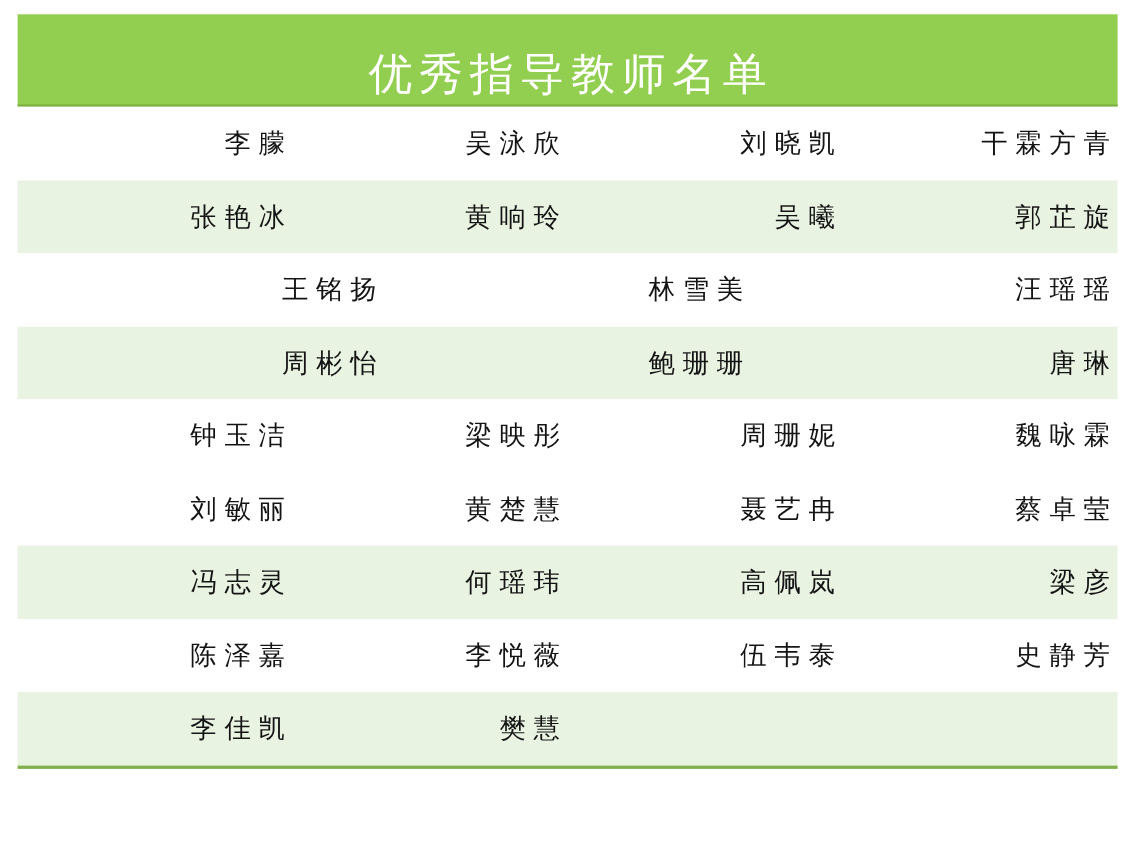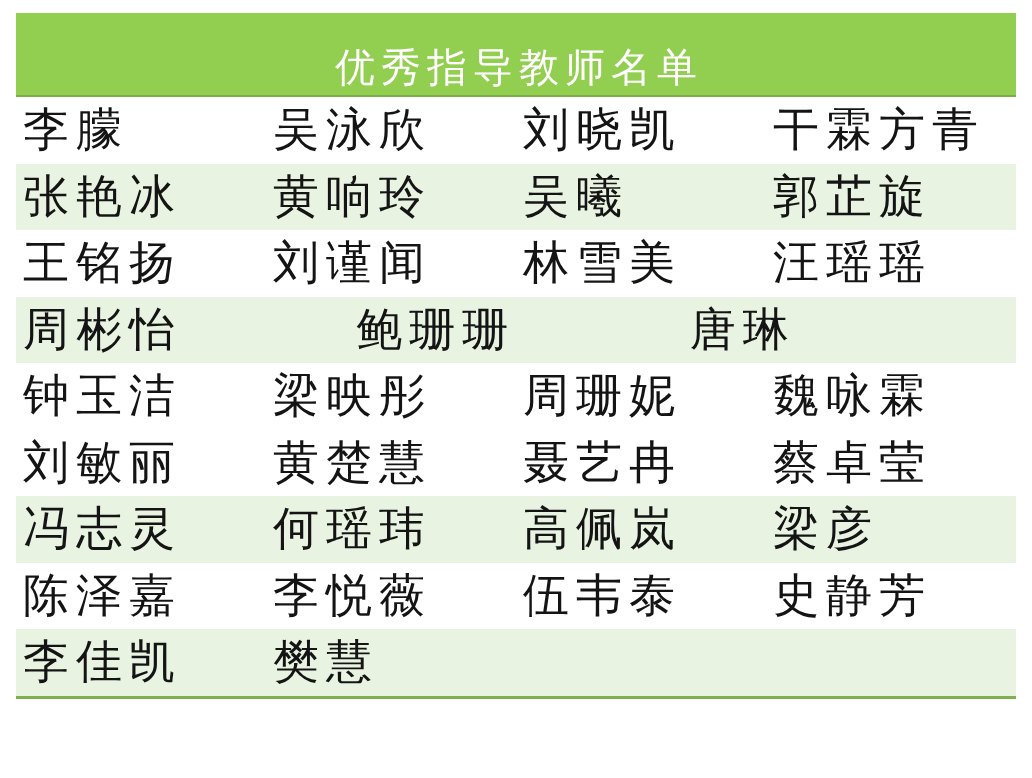--- a/index.html
+++ b/index.html
@@ -44,22 +44,22 @@
     display: flex;
     height: 66.5px;
     align-items: center;
     background: var(--row-bg, #ffffff);
   }
   .row.alt {
     background: var(--row-alt-bg, #e9f3e2);
   }
   .cell {
     flex: 1 1 25%;
-    text-align: left;
-    font-size: 46px;
+    text-align: right;
+    font-size: 24px;
     letter-spacing: 7px;
     padding-left: 7px; 
     color: var(--cell-text, #141414);
     white-space: nowrap;
     overflow: hidden;
   }
   .table-bottom-border {
     height: 3px;
     background: var(--table-bottom-border, #7fb04d);
   }
@@ -80,21 +80,20 @@
           <div class="cell">干霖方青</div>
         </div>
         <div class="row alt">
           <div class="cell">张艳冰</div>
           <div class="cell">黄响玲</div>
           <div class="cell">吴曦</div>
           <div class="cell">郭芷旋</div>
         </div>
         <div class="row">
           <div class="cell">王铭扬</div>
-          <div class="cell">刘谨闻</div>
           <div class="cell">林雪美</div>
           <div class="cell">汪瑶瑶</div>
         </div>
         <div class="row alt">
           <div class="cell">周彬怡</div>
           <div class="cell">鲍珊珊</div>
           <div class="cell">唐琳</div>
         </div>
         <div class="row">
           <div class="cell">钟玉洁</div>

